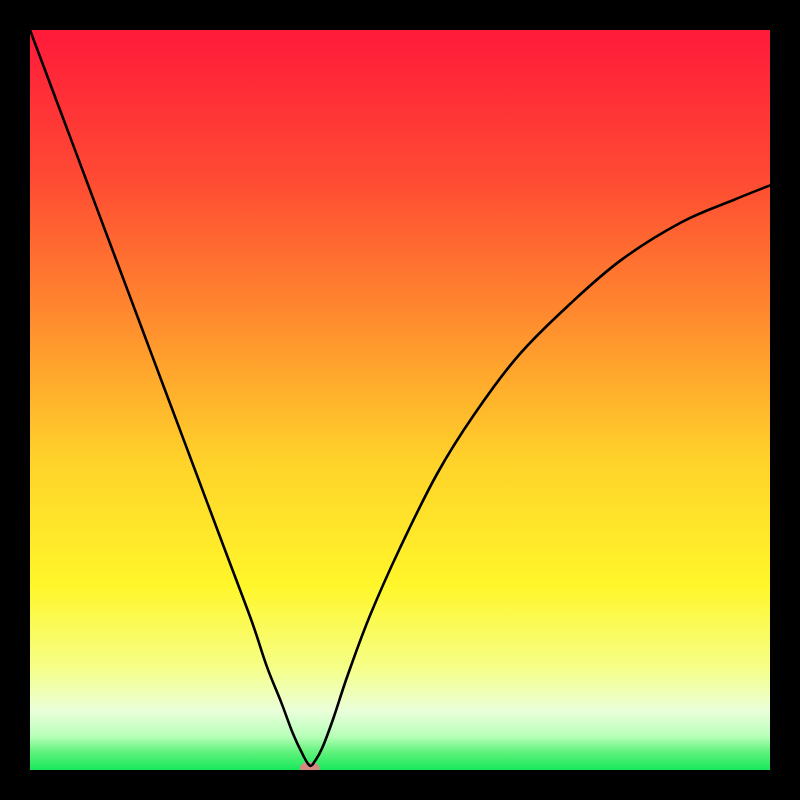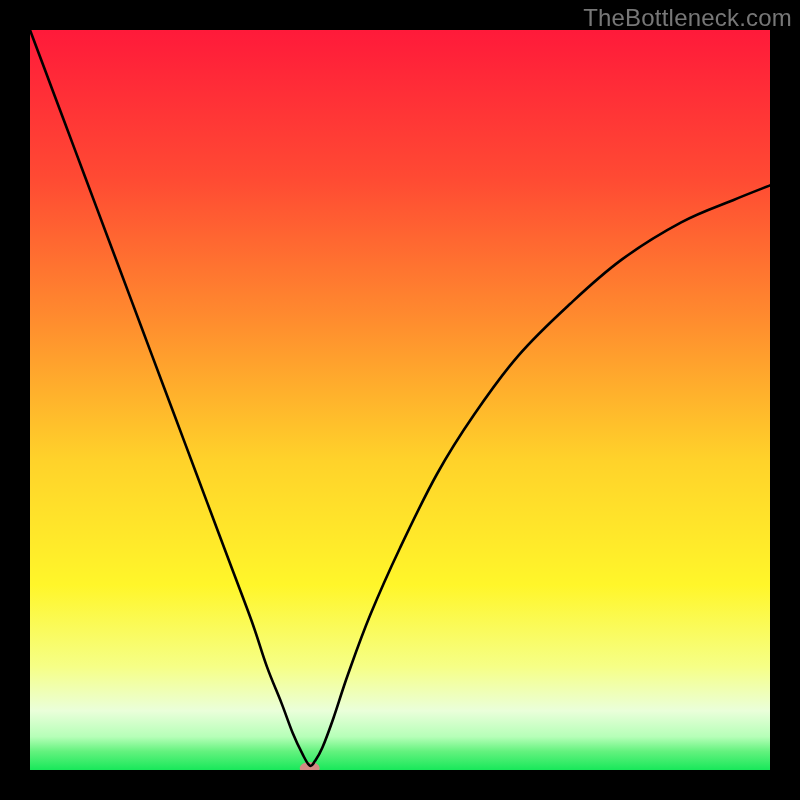--- a/index.html
+++ b/index.html
@@ -53,14 +53,13 @@
           <stop offset="95.5%" stop-color="#b6ffb8"></stop>
           <stop offset="97.5%" stop-color="#63f27e"></stop>
           <stop offset="100%" stop-color="#18e85a"></stop>
         </linearGradient>
     </defs>
     <rect x="0" y="0" width="740" height="740" fill="url(#bg-grad)"></rect>
     <ellipse fill="#d48a83" cx="279.71999999999997" cy="738" rx="10" ry="6"></ellipse>
     <path fill="none" stroke="#000000" stroke-width="2.6" stroke-linecap="round" d="M 0 0 C 3.9959999999999996 10.655999999999988, 14.208 37.887999999999934, 22.2 59.19999999999993 C 30.192 80.51199999999993, 36.408 97.08799999999997, 44.4 118.39999999999998 C 52.391999999999996 139.712, 58.608 156.28800000000004, 66.6 177.60000000000002 C 74.592 198.912, 80.80799999999999 215.48799999999997, 88.8 236.79999999999995 C 96.792 258.11199999999997, 103.008 274.688, 111 296 C 118.992 317.312, 125.20799999999998 333.888, 133.2 355.2 C 141.19199999999998 376.512, 147.40800000000002 393.08799999999997, 155.4 414.4 C 163.392 435.712, 169.608 452.288, 177.6 473.6 C 185.59199999999998 494.91200000000003, 191.80800000000002 511.48799999999994, 199.8 532.8 C 207.792 554.112, 215.34 573.352, 222 592 C 228.66 610.648, 231.472 621.7479999999999, 236.8 636.4 C 242.12800000000001 651.052, 246.93800000000002 661.4119999999999, 251.60000000000002 673.4 C 256.262 685.388, 258.9704 693.9424, 262.7 703 C 266.4296 712.0576, 269.2564 717.8592, 272.32 723.72 C 275.3836 729.5808000000001, 277.45559999999995 734.228, 279.71999999999997 735.56 C 281.9844 736.8919999999999, 282.6356 734.3168000000001, 284.90000000000003 731.12 C 287.16440000000006 727.9232, 288.97 725.5255999999999, 292.3 717.8 C 295.63 710.0744, 298.738 701.5200000000001, 303.4 688.2 C 308.06199999999995 674.88, 311.53999999999996 662.448, 318.2 643.8 C 324.86 625.1519999999999, 331.076 607.244, 340.40000000000003 584.6 C 349.72400000000005 561.956, 358.012 543.308, 370 518 C 381.988 492.692, 393.68000000000006 467.976, 407.00000000000006 444 C 420.32000000000005 420.024, 429.348 406.112, 444 384.8 C 458.652 363.488, 471.08400000000006 345.58, 488.40000000000003 325.59999999999997 C 505.716 305.61999999999995, 521.5519999999999 291.116, 540.1999999999999 273.8 C 558.848 256.48400000000004, 572.02 244.05200000000005, 592 229.40000000000003 C 611.98 214.74800000000002, 631.22 203.05599999999998, 651.2 192.39999999999998 C 671.1800000000001 181.74399999999997, 687.016 176.85999999999993, 703 170.19999999999993 C 718.984 163.53999999999994, 733.34 158.06399999999996, 740 155.39999999999998"></path>
   </svg>
 
-  <div class="watermark">TheBottleneck.com</div>
 </div>
 
 </body></html>

